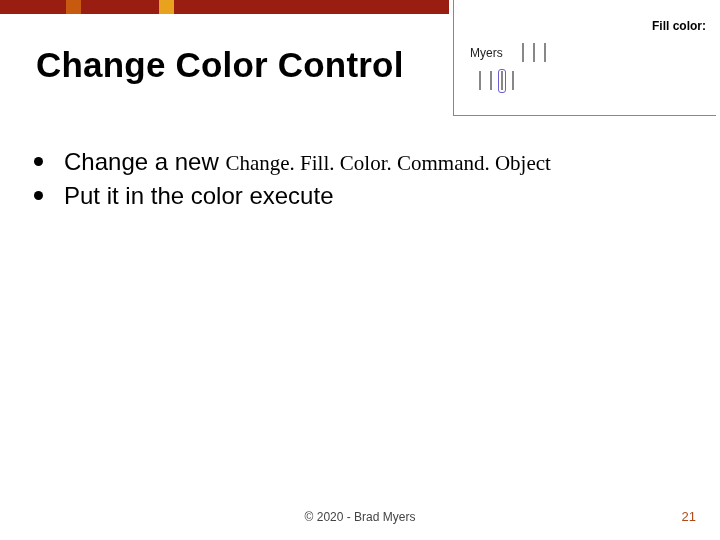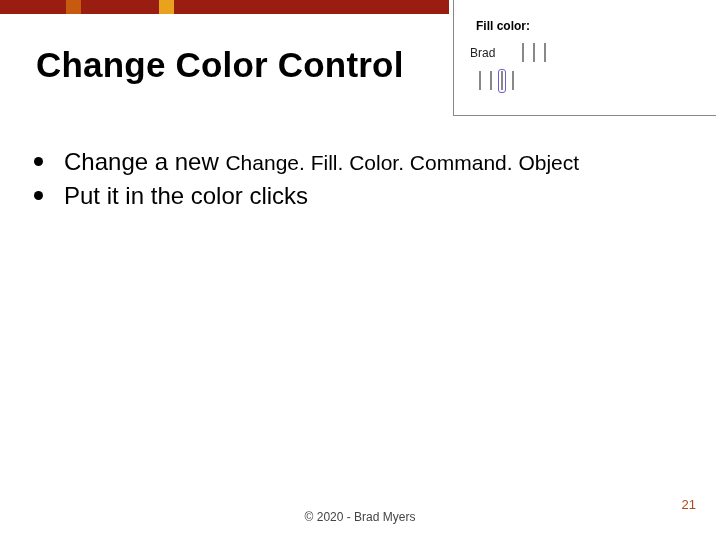--- a/index.html
+++ b/index.html
@@ -59,20 +59,21 @@
   .widget {
     position: absolute;
     top: 14px;
     left: 466px;
     width: 240px;
   }
   .widget-title {
     font-size: 12px;
     font-weight: bold;
     margin: 5px 0 8px 10px;
+    text-align: right;
   }
   .sw-row {
     display: flex;
     align-items: center;
     gap: 3px;
     margin-left: 4px;
     margin-bottom: 4px;
   }
   .none-text {
     font-size: 12px;
@@ -126,41 +127,41 @@
     content: "";
     position: absolute;
     left: 4px;
     top: 11px;
     width: 9px;
     height: 9px;
     border-radius: 50%;
     background: #000;
   }
   .code {
-    font-family: Liberation Sans, sans-serif;
+    font-family: Liberation Serif, serif;
     font-size: 21px;
   }
 
   .footer {
     position: absolute;
     bottom: 16px;
     left: 0;
     width: 100%;
   }
   .footer .copy {
     position: absolute;
     bottom: 0;
     width: 100%;
     text-align: center;
     font-size: 12px;
     color: #444;
   }
   .footer .pagenum {
     position: absolute;
-    bottom: 12px;
+    bottom: 0;
     right: 24px;
     font-size: 13px;
     color: #b04a1a;
   }
 </style>
 </head>
 <body>
 
 <div class="slide">
 
@@ -170,38 +171,38 @@
     <div class="end"></div>
   </div>
 
   <div class="vline"></div>
   <div class="hline"></div>
 
   <div class="widget">
     <div class="widget-title">Fill color:</div>
 
     <div class="sw-row">
-      <span class="none-text">Brad</span>
+      <span class="none-text">Myers</span>
       <span class="sw-wrap"><span class="sw" style="background: rgb(255, 255, 255);"></span></span>
         <span class="sw-wrap"><span class="sw" style="background: rgb(181, 181, 181);"></span></span>
         <span class="sw-wrap"><span class="sw" style="background: rgb(0, 0, 0);"></span></span>
     </div>
     <div class="sw-row" style="margin-left:10px;">
       <span class="sw-wrap"><span class="sw" style="background: rgb(244, 222, 77);"></span></span>
         <span class="sw-wrap"><span class="sw" style="background: rgb(199, 82, 45);"></span></span>
         <span class="sw-wrap selected"><span class="sw" style="background: rgb(122, 166, 217);"></span></span>
         <span class="sw-wrap"><span class="sw" style="background: rgb(164, 193, 91);"></span></span>
     </div>
   </div>
 
   <div class="title">Change Color Control</div>
 
   <ul class="bullets" id="bullets-host">
       <li><span>Change a new </span><span class="code">Change. Fill. Color. Command. Object</span></li>
-      <li><span>Put it in the color clicks</span></li>
+      <li><span>Put it in the color execute</span></li>
     </ul>
 
   <div class="footer">
     <div class="copy">© 2020 - Brad Myers</div>
     <div class="pagenum">21</div>
   </div>
 
 </div>
 
 </body></html>

